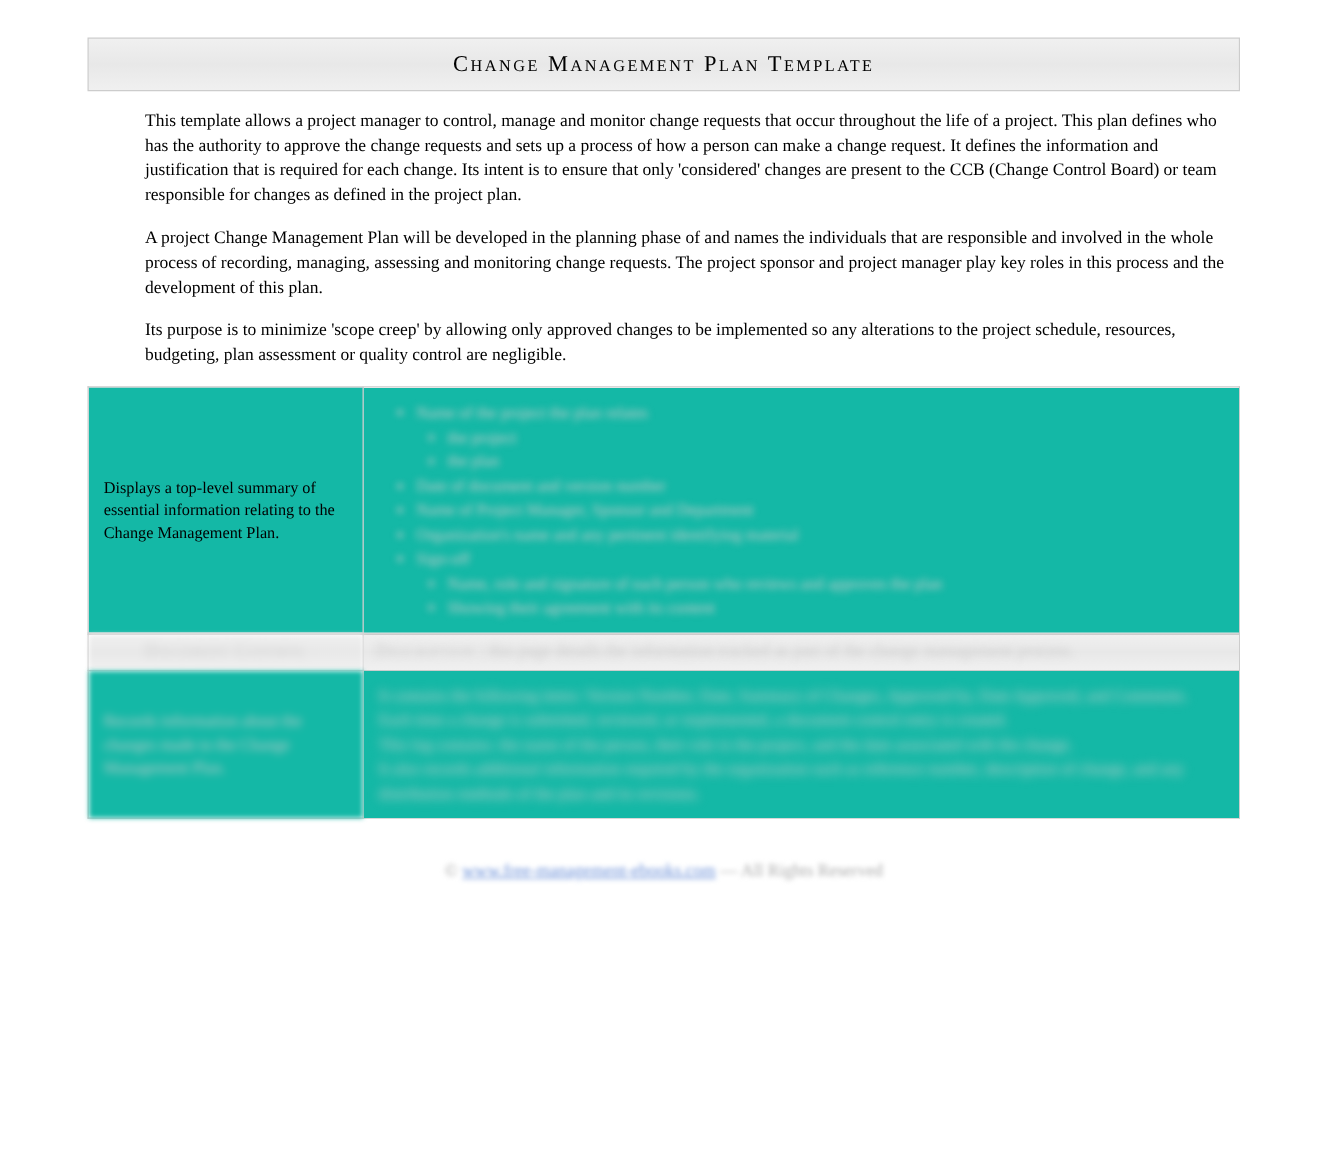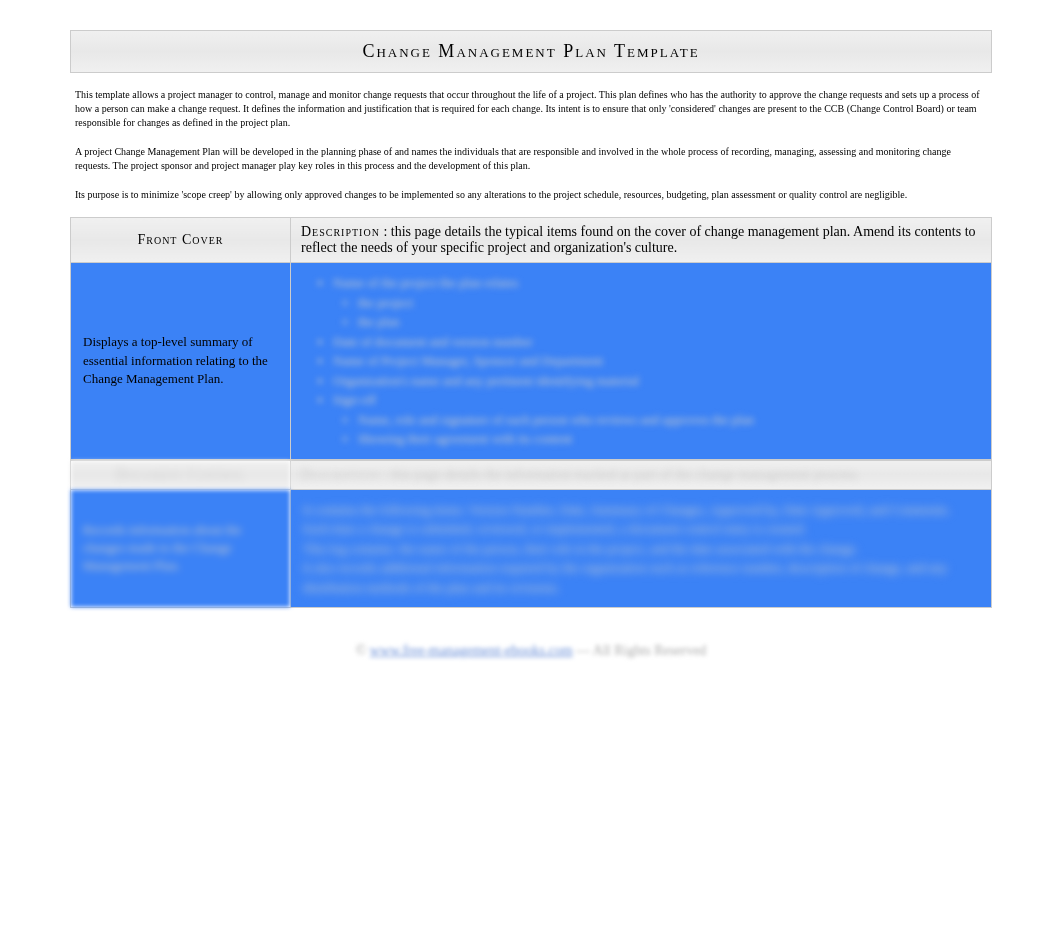--- a/index.html
+++ b/index.html
@@ -18,24 +18,25 @@
       background: linear-gradient(to bottom, #f0f0f0, #e8e8e8, #f0f0f0);
       border: 1px solid #ccc;
       text-align: center;
       padding: 10px 0;
       font-size: 18px;
       font-variant: small-caps;
       letter-spacing: 2px;
       margin-bottom: 15px;
     }
     .intro-text {
-      font-size: 10px;
+      font-size: 14px;
       line-height: 1.4;
       margin-bottom: 15px;
       padding: 0 5px;
+      margin-left: 41px;
     }
     .section-table {
       width: 100%;
       border-collapse: collapse;
       margin-bottom: 0;
     }
     .section-header-row td {
       background: linear-gradient(to bottom, #f0f0f0, #e8e8e8, #f0f0f0);
       border: 1px solid #ccc;
       padding: 6px 10px;
@@ -53,21 +54,21 @@
     }
     .desc-label {
       font-variant: small-caps;
       letter-spacing: 1px;
     }
     .section-body-row td {
       border: 1px solid #ccc;
       padding: 10px 12px;
       font-size: 13px;
       vertical-align: middle;
-      background: #3b82f6;
+      background: #14b8a6;
     }
     .section-body-left {
       width: 220px;
       font-size: 14px;
       line-height: 1.4;
     }
     .section-body-right {
       position: relative;
       line-height: 1.5;
     }
@@ -114,26 +115,20 @@
 <body>
 
 <div class="title-bar">Change Management Plan Template</div>
 
 <p class="intro-text">This template allows a project manager to control, manage and monitor change requests that occur throughout the life of a project. This plan defines who has the authority to approve the change requests and sets up a process of how a person can make a change request. It defines the information and justification that is required for each change. Its intent is to ensure that only 'considered' changes are present to the CCB (Change Control Board) or team responsible for changes as defined in the project plan.</p>
 <p class="intro-text">A project Change Management Plan will be developed in the planning phase of and names the individuals that are responsible and involved in the whole process of recording, managing, assessing and monitoring change requests. The project sponsor and project manager play key roles in this process and the development of this plan.</p>
 <p class="intro-text">Its purpose is to minimize 'scope creep' by allowing only approved changes to be implemented so any alterations to the project schedule, resources, budgeting, plan assessment or quality control are negligible.</p>
 
 <table class="section-table">
   <tbody>
-      <tr class="section-header-row">
-    <td class="section-header-left">Front Cover</td>
-    <td class="section-header-right">
-      <span class="desc-label">Description</span><span> : this page details the typical items found on the cover of change management plan. Amend its contents to reflect the needs of your specific project and organization's culture.</span>
-    </td>
-  </tr>
   <tr class="section-body-row">
     <td class="section-body-left">Displays a top-level summary of essential information relating to the Change Management Plan.</td>
     <td class="section-body-right">
       <div class="blurred-content">
         <ul class="bl-list">
           <li>Name of the project the plan relates</li>
           <li style="list-style:none">
             <ul>
               <li>the project</li>
               <li>the plan</li>

